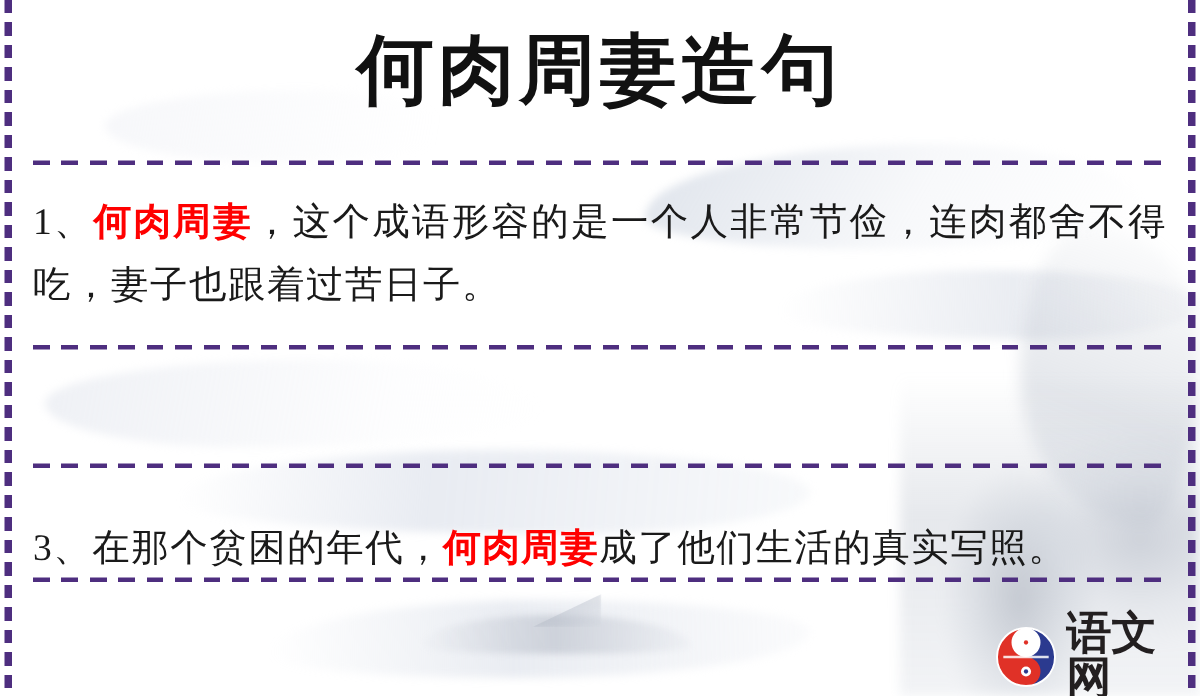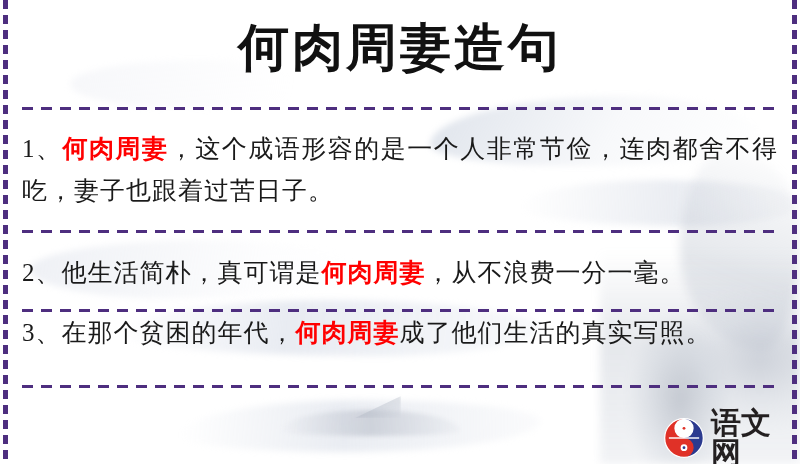--- a/index.html
+++ b/index.html
@@ -164,21 +164,21 @@
   .sentence .idiom {
     color: #FF0000;
     font-weight: bold;
   }
   .sentence .num {
     color: #1a1a1a;
   }
 
   .s1 { top: 128px; }
   .s2 { top: 252px; }
-  .s3 { top: 312px; }
+  .s3 { top: 345px; }
 
   
   .logo {
     position: absolute;
     left: 663px;
     top: 408px;
     display: flex;
     align-items: center;
     gap: 6px;
     z-index: 4;
@@ -226,23 +226,20 @@
   <div class="sep" style="top:385px;"></div>
 
   <div class="title">何肉周妻造句</div>
 
   <div class="sentences">
 
     <div class="sentence s1">
       <span class="num">1、</span><span class="idiom">何肉周妻</span><span>，这个成语形容的是一个人非常节俭，连肉都舍不得吃，妻子也跟着过苦日子。</span>
     </div>
 
-    <div class="sentence s2">
-      <span class="num">2、</span><span>他生活简朴，真可谓是</span><span class="idiom">何肉周妻</span><span>，从不浪费一分一毫。</span>
-    </div>
 
     <div class="sentence s3">
       <span class="num">3、</span><span>在那个贫困的年代，</span><span class="idiom">何肉周妻</span><span>成了他们生活的真实写照。</span>
     </div>
 
   </div>
 
   <div class="logo">
     <svg class="logo-mark" viewBox="0 0 100 100">
       <circle cx="50" cy="50" r="46" fill="#ffffff"></circle>

